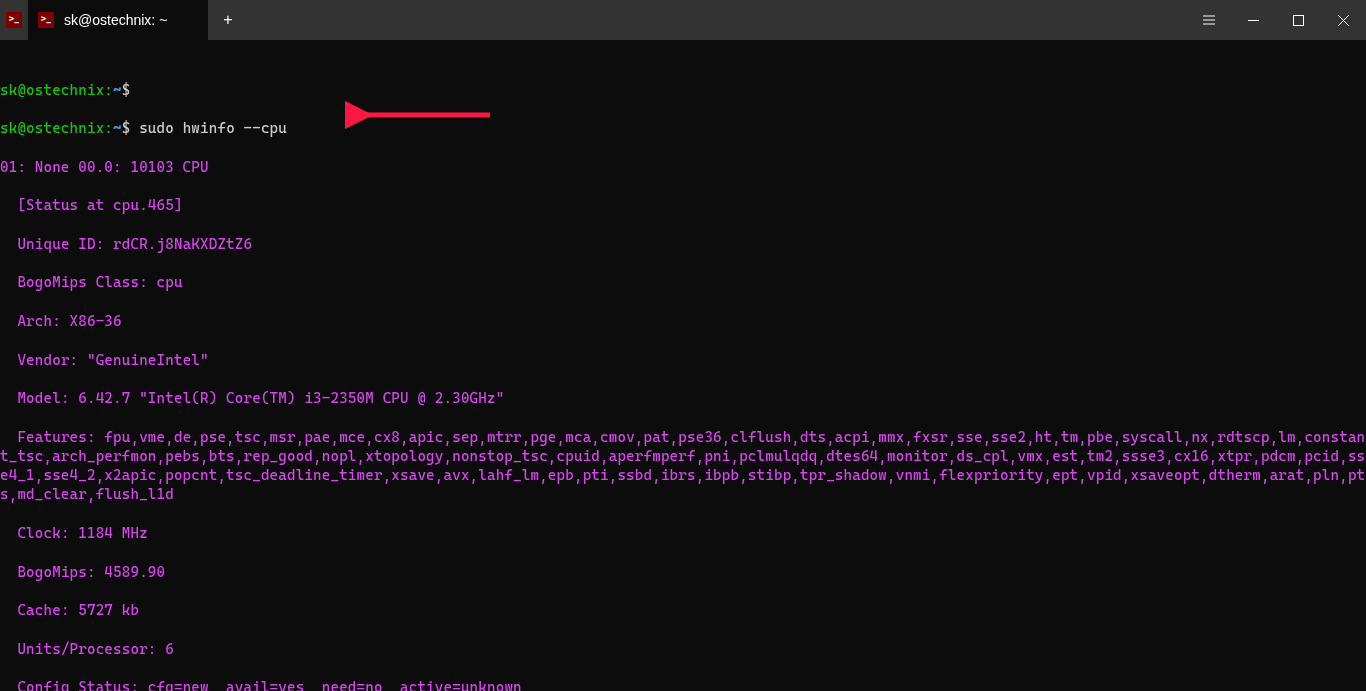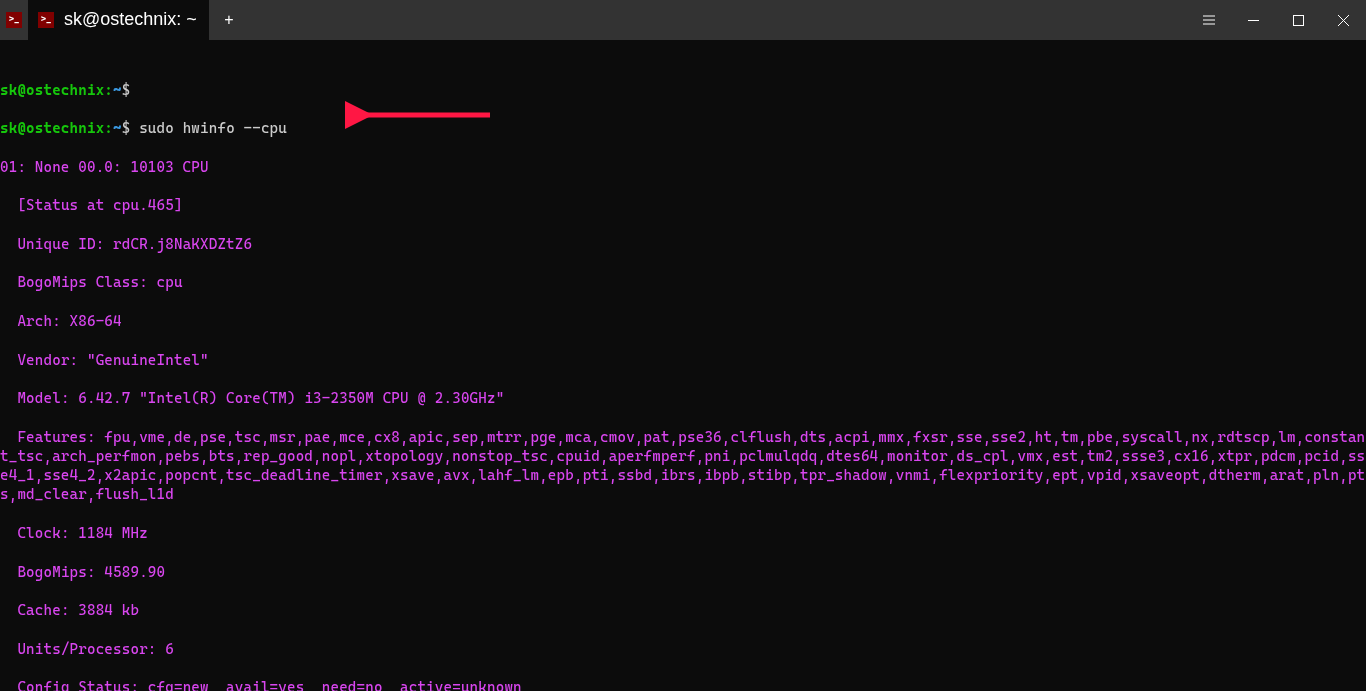--- a/index.html
+++ b/index.html
@@ -40,21 +40,21 @@
       background: #800000;
       display: flex;
       align-items: center;
       justify-content: center;
       font-size: 9px;
       color: #fff;
       font-weight: bold;
     }
     .tab-title {
       color: #ffffff;
-      font-size: 18px;
+      font-size: 14px;
       flex: 1;
       font-family: "Segoe UI", sans-serif;
     }
     .icon-tab-dropdown {
       width: 28px;
       background: #333333;
       display: flex;
       align-items: center;
       justify-content: center;
     }
@@ -79,21 +79,21 @@
       color: #ffffff;
     }
     .win-btn svg { stroke: #ffffff; }
     .terminal-area {
       padding: 2px 0 0 0;
       white-space: pre-wrap;
       word-break: break-all;
       letter-spacing: 0.2px;
       position: relative;
     }
-    .user { color: #16c60c; font-weight: bold; }
+    .user { color: #16c60c; font-weight: normal; }
     .path { color: #3a96dd; font-weight: bold; }
     .dollar { color: #cccccc; }
     .cmd { color: #cccccc; }
     .out { color: #d946ef; }
     .line { display: block; }
     .arrow {
       position: absolute;
       top: 22px;
       left: 345px;
       width: 150px;
@@ -153,27 +153,27 @@
     </defs>
     <line x1="145" y1="14" x2="18" y2="14" stroke="#ff1744" stroke-width="5" marker-end="url(#ah)"></line>
   </svg>
 </div>
 <span class="line"><span class="user">sk@ostechnix</span><span class="user">:</span><span class="path">~</span><span class="dollar">$</span> <span class="cmd"></span></span>
 <span class="line"><span class="user">sk@ostechnix</span><span class="user">:</span><span class="path">~</span><span class="dollar">$</span> <span class="cmd">sudo hwinfo --cpu</span></span>
 <span class="line out">01: None 00.0: 10103 CPU</span>
 <span class="line out">  [Status at cpu.465]</span>
 <span class="line out">  Unique ID: rdCR.j8NaKXDZtZ6</span>
 <span class="line out">  BogoMips Class: cpu</span>
-<span class="line out">  Arch: X86-64</span>
+<span class="line out">  Arch: X86-36</span>
 <span class="line out">  Vendor: "GenuineIntel"</span>
 <span class="line out">  Model: 6.42.7 "Intel(R) Core(TM) i3-2350M CPU @ 2.30GHz"</span>
 <span class="line out">  Features: fpu,vme,de,pse,tsc,msr,pae,mce,cx8,apic,sep,mtrr,pge,mca,cmov,pat,pse36,clflush,dts,acpi,mmx,fxsr,sse,sse2,ht,tm,pbe,syscall,nx,rdtscp,lm,constant_tsc,arch_perfmon,pebs,bts,rep_good,nopl,xtopology,nonstop_tsc,cpuid,aperfmperf,pni,pclmulqdq,dtes64,monitor,ds_cpl,vmx,est,tm2,ssse3,cx16,xtpr,pdcm,pcid,sse4_1,sse4_2,x2apic,popcnt,tsc_deadline_timer,xsave,avx,lahf_lm,epb,pti,ssbd,ibrs,ibpb,stibp,tpr_shadow,vnmi,flexpriority,ept,vpid,xsaveopt,dtherm,arat,pln,pts,md_clear,flush_l1d</span>
 <span class="line out">  Clock: 1184 MHz</span>
 <span class="line out">  BogoMips: 4589.90</span>
-<span class="line out">  Cache: 3884 kb</span>
+<span class="line out">  Cache: 5727 kb</span>
 <span class="line out">  Units/Processor: 6</span>
 <span class="line out">  Config Status: cfg=new, avail=yes, need=no, active=unknown</span>
 
 
 
 
 
 
 
 

